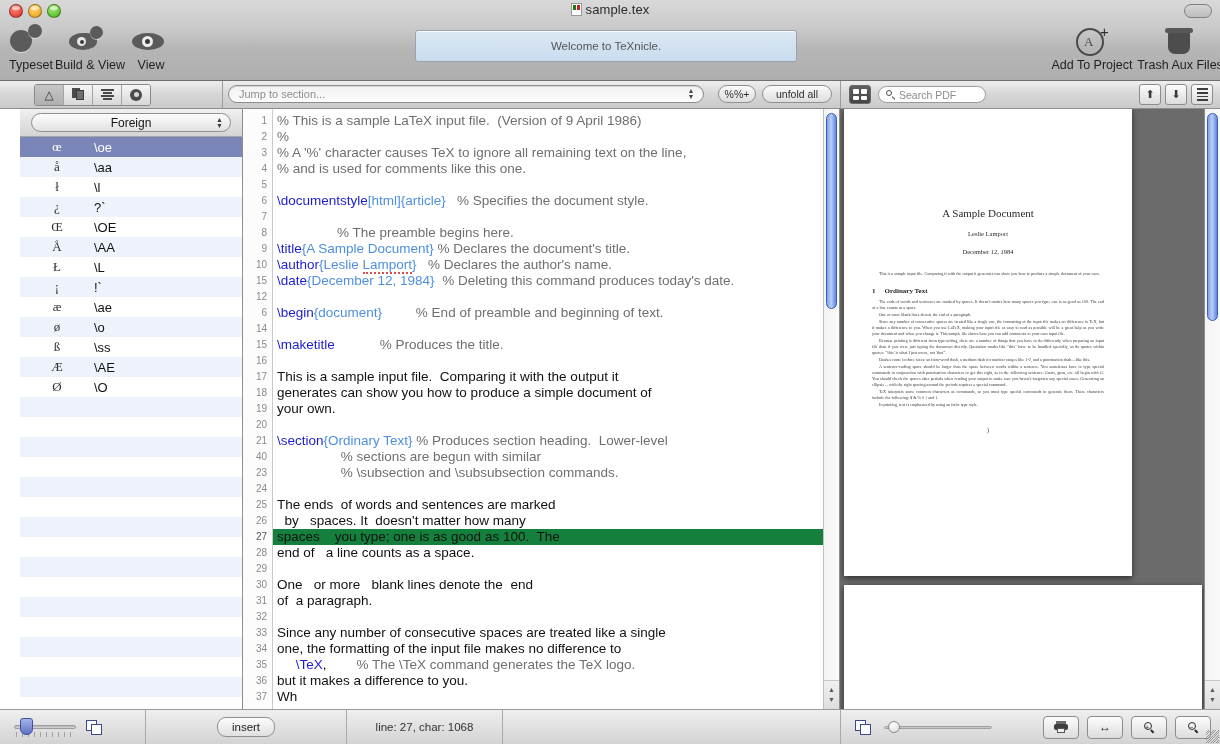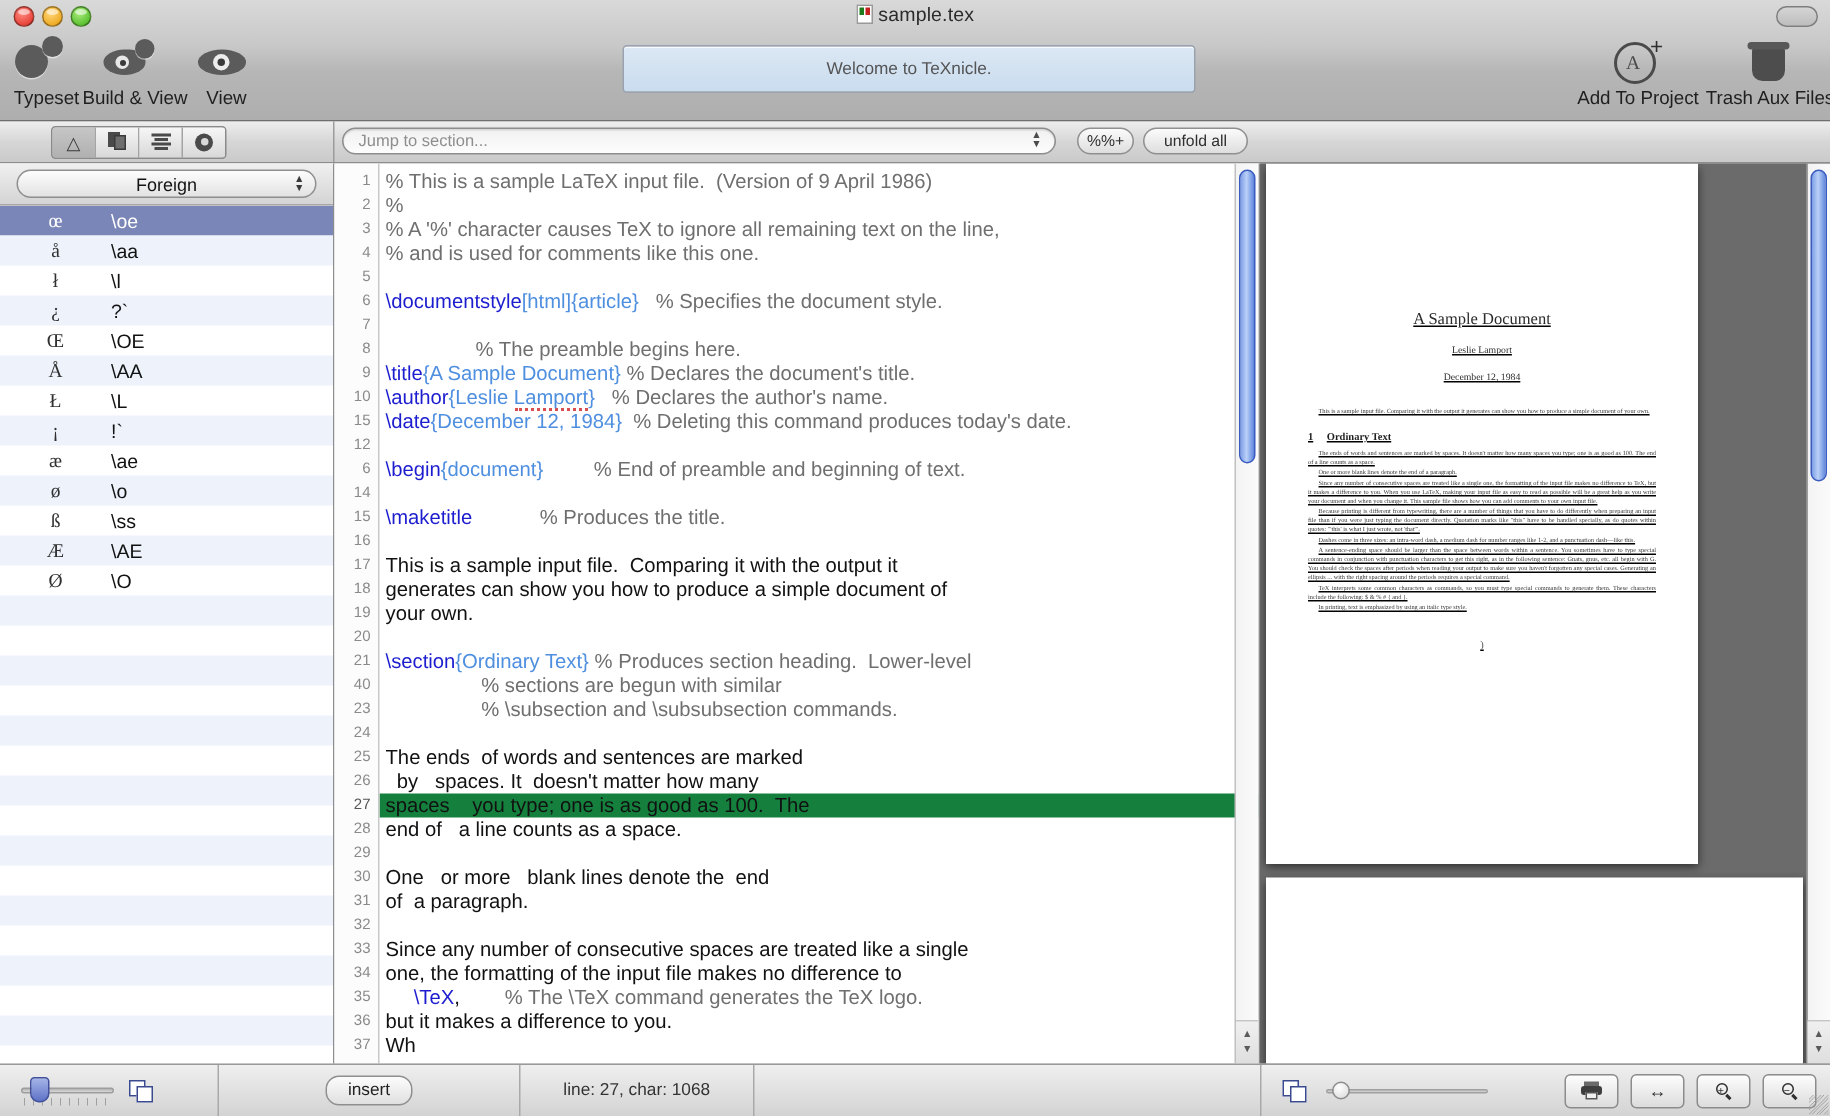--- a/index.html
+++ b/index.html
@@ -293,20 +293,21 @@
     position: relative;
   }
 
   
   .palette {
     width: 222px;
     flex: 0 0 222px;
     display: flex; flex-direction: column;
     background: #fff;
     border-right: 1px solid #8d8d8d;
+    padding-left: 20px;
   }
   .palette-head {
     height: 27px;
     background: linear-gradient(to bottom,#f0f0f0,#d4d4d4);
     border-bottom: 1px solid #a6a6a6;
     display: flex; align-items: center; justify-content: center;
     position: relative;
     flex: 0 0 auto;
   }
   .popup {
@@ -434,21 +435,21 @@
     flex: 0 0 380px;
     position: relative;
     background: #6b6b6b;
     overflow: hidden;
   }
   .pdf-page {
     position: absolute;
     background: #fff;
     box-shadow: 0 2px 6px rgba(0,0,0,0.6);
   }
-  #pdf-page-1 { left: 4px; top: 0px; width: 288px; height: 467px; text-decoration: underline; }
+  #pdf-page-1 { left: 4px; top: 0px; width: 288px; height: 467px; }
   #pdf-page-2 { left: 4px; top: 476px; width: 358px; height: 240px; }
   .pdf-title {
     text-align: center;
     font-family: "Liberation Serif", serif;
     font-size: 11px;
     color: #2b2b2b;
     margin-top: 98px;
   }
   .pdf-author, .pdf-date {
     text-align: center;
@@ -730,20 +731,44 @@
       <div class="jf-text">Jump to section...</div>
       <div class="stepper">
           <span>▲</span>
           <span>▼</span>
         </div>
     </div>
 
     <div class="pill-btn" id="btn-percent">%%+</div>
     <div class="pill-btn" id="btn-unfold">unfold all</div>
 
+    <div class="pdfbar">
+      <div class="grid-btn">
+          <i></i>
+          <i></i>
+          <i></i>
+          <i></i>
+        </div>
+      <div class="search-pdf">
+        <span class="magn"></span>
+        <span>Search PDF</span>
+      </div>
+      <div class="pdf-right-btns">
+        <div class="sq-btn">⬆</div>
+        <div class="sq-btn">⬇</div>
+        <div class="sq-btn">
+          <span class="hamb">
+              <i></i>
+              <i></i>
+              <i></i>
+              <i></i>
+            </span>
+        </div>
+      </div>
+    </div>
   </div>
 
   <div class="main">
 
     <div class="palette">
       <div class="palette-head">
         <div class="popup">
           <span>Foreign</span>
           <span class="arrows">
               <span>▲</span>

